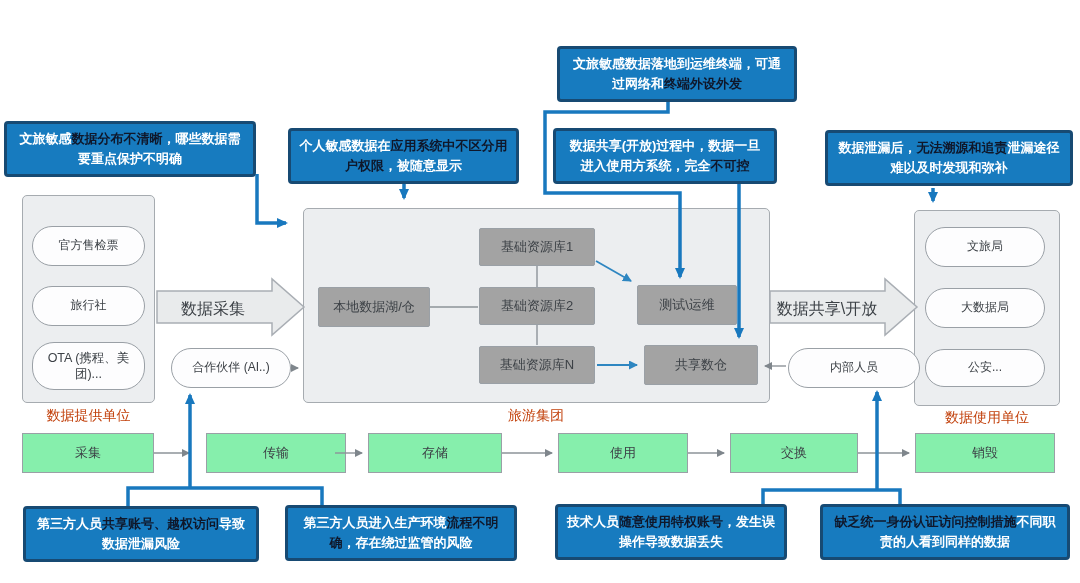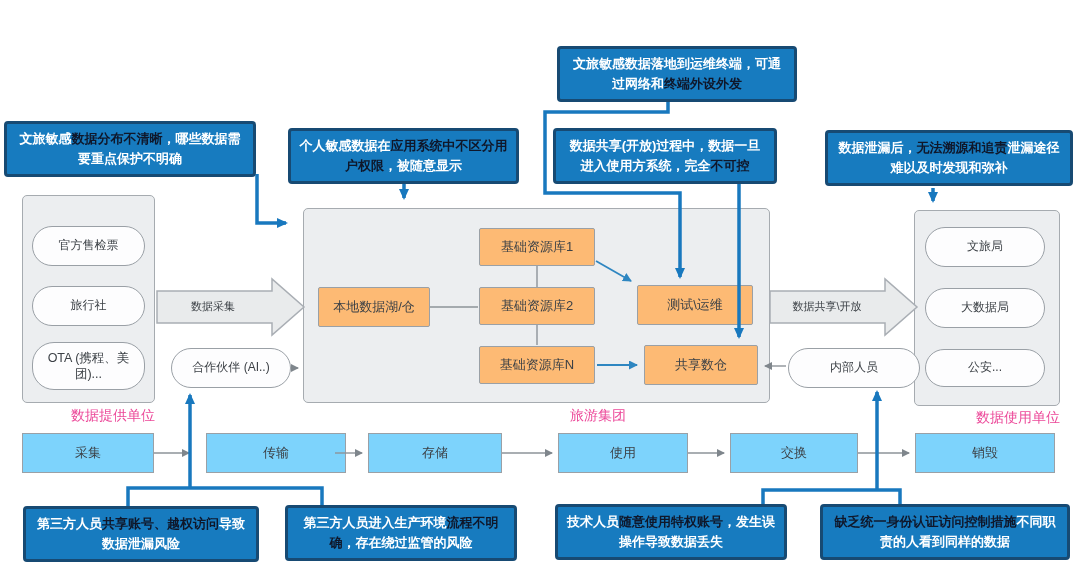--- a/index.html
+++ b/index.html
@@ -11,33 +11,33 @@
   .callout{background:#177bbf;border:3px solid #174a73;border-radius:4px;
            color:#ffffff;font-size:13px;font-weight:700;line-height:1.55;
            text-align:center;display:flex;align-items:center;justify-content:center;
            padding:5px 8px;z-index:6;}
   .callout .hl{color:#0f172a;}
 
   
   .panel{background:#eceef0;border:1.5px solid #a6abb0;border-radius:5px;z-index:1;}
 
   
-  .node{background:#fdba74;border:1.5px solid #9aa0a6;border-radius:2px;
+  .node{background:#a3a3a3;border:1.5px solid #9aa0a6;border-radius:2px;
         display:flex;align-items:center;justify-content:center;
         font-size:13px;color:#3c4146;z-index:2;text-align:center;}
   .stadium{background:#fdfdfe;border:1.5px solid #9aa0a6;border-radius:22px;
         display:flex;align-items:center;justify-content:center;
         font-size:12px;color:#3c4146;z-index:2;text-align:center;padding:2px 6px;line-height:1.3;}
 
   
-  .life{background:#7dd3fc;border:1.5px solid #9aa0a6;display:flex;align-items:center;
+  .life{background:#86efac;border:1.5px solid #9aa0a6;display:flex;align-items:center;
         justify-content:center;font-size:13px;color:#3c4146;z-index:2;}
 
-  .plabel{font-size:14px;color:#ec4899;text-align:right;z-index:2;}
-  .flabel{font-size:11px;color:#3c4146;text-align:center;z-index:3;}
+  .plabel{font-size:14px;color:#c2410c;text-align:center;z-index:2;}
+  .flabel{font-size:16px;color:#3c4146;text-align:center;z-index:3;}
 
   svg.overlay{position:absolute;left:0;top:0;z-index:5;pointer-events:none;}
   svg.under{position:absolute;left:0;top:0;z-index:2;pointer-events:none;}
 </style>
 </head>
 <body>
 
 <div class="stage">
 
   <div class="abs callout" style="left:4px;top:121px;width:252px;min-height:52px;justify-content:flex-end;">
@@ -80,21 +80,21 @@
   <div class="abs stadium" style="left:32px;top:226px;width:113px;height:40px;">官方售检票</div>
   <div class="abs stadium" style="left:32px;top:286px;width:113px;height:40px;">旅行社</div>
   <div class="abs stadium" style="left:32px;top:342px;width:113px;height:48px;font-size:12.5px;">OTA (携程、美团)...</div>
   <div class="abs plabel" style="left:22px;top:407px;width:133px;">数据提供单位</div>
 
   <div class="abs panel" style="left:303px;top:208px;width:467px;height:195px;"></div>
   <div class="abs node" style="left:318px;top:287px;width:112px;height:40px;">本地数据湖/仓</div>
   <div class="abs node" style="left:479px;top:228px;width:116px;height:38px;">基础资源库1</div>
   <div class="abs node" style="left:479px;top:287px;width:116px;height:38px;">基础资源库2</div>
   <div class="abs node" style="left:479px;top:346px;width:116px;height:38px;">基础资源库N</div>
-  <div class="abs node" style="left:637px;top:285px;width:116px;height:40px;">测试\运维</div>
+  <div class="abs node" style="left:637px;top:285px;width:100px;height:40px;">测试\运维</div>
   <div class="abs node" style="left:644px;top:345px;width:114px;height:40px;">共享数仓</div>
   <div class="abs plabel" style="left:446px;top:407px;width:180px;">旅游集团</div>
 
   <div class="abs panel" style="left:914px;top:210px;width:146px;height:196px;"></div>
   <div class="abs stadium" style="left:925px;top:227px;width:120px;height:40px;">文旅局</div>
   <div class="abs stadium" style="left:925px;top:288px;width:120px;height:40px;">大数据局</div>
   <div class="abs stadium" style="left:925px;top:349px;width:120px;height:38px;">公安...</div>
   <div class="abs plabel" style="left:914px;top:409px;width:146px;">数据使用单位</div>
 
   <div class="abs stadium" style="left:171px;top:348px;width:120px;height:40px;">合作伙伴 (AI..)</div>

